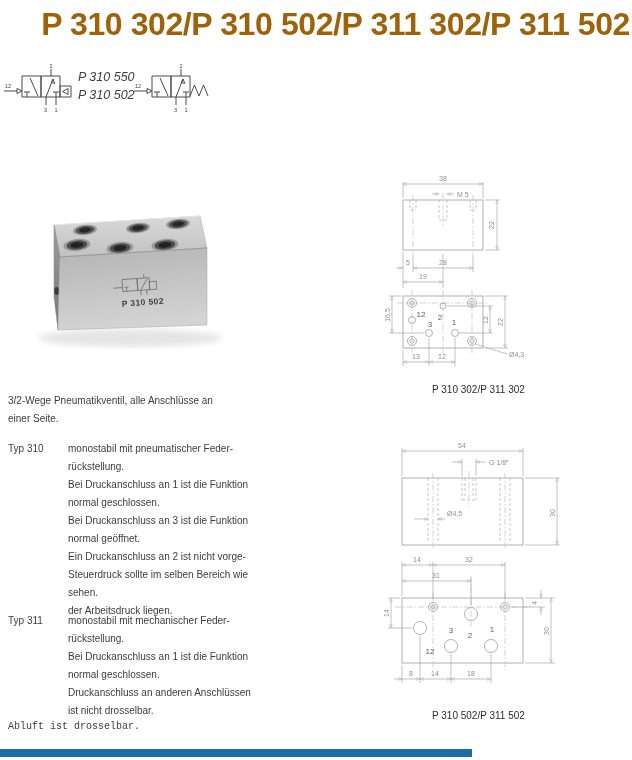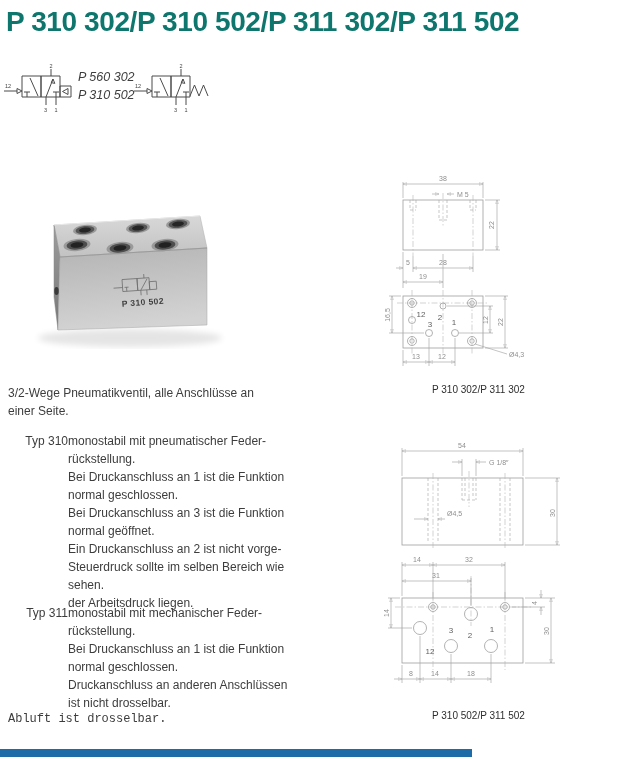--- a/index.html
+++ b/index.html
@@ -1,24 +1,24 @@
 <!DOCTYPE html>
 <html><head>
 <meta charset="utf-8">
 <style>
   html,body{margin:0;padding:0;background:#ffffff;}
   .page{position:relative;width:632px;height:760px;background:#fff;overflow:hidden;
         font-family:"Liberation Sans", sans-serif;}
   .abs{position:absolute;}
-  .title{left:6px;top:6px;width:624px;font-size:28px;font-weight:bold;color:#0f766e;
-         letter-spacing:-0.4px;white-space:nowrap;}
+  .title{left:6px;top:6px;width:624px;font-size:32px;font-weight:bold;color:#a16207;
+         letter-spacing:-0.4px;white-space:nowrap;text-align:right;}
   .sym-label{font-style:italic;font-size:12.5px;color:#3e3e3e;line-height:18px;white-space:nowrap;}
-  .body-txt{font-size:12px;color:#3d3d3d;line-height:18px;}
+  .body-txt{font-size:10px;color:#3d3d3d;line-height:18px;margin-top:8px;}
   .typ-block{display:flex;width:330px;}
-  .typ-label{width:60px;flex:0 0 60px;text-align:right;}
+  .typ-label{width:60px;flex:0 0 60px;}
   .caption{font-weight:normal;font-size:10px;color:#2d2d2d;white-space:nowrap;margin-left:24px;}
   .footer-bar{left:0;top:749px;width:472px;height:8px;background:#1d6ca7;}
   
   svg.sym *{vector-effect:non-scaling-stroke;}
   svg.sym line, svg.sym rect, svg.sym path, svg.sym polyline{stroke:#4b4b4b;stroke-width:1;fill:none;}
   svg.sym text{fill:#3f3f3f;font-size:5.5px;font-family:"Liberation Sans",sans-serif;stroke:none;}
   
   svg.dwg line, svg.dwg rect, svg.dwg circle, svg.dwg path{stroke:#9e9e9e;stroke-width:0.8;fill:none;}
   svg.dwg .dim{stroke:#ababab;stroke-width:0.7;}
   svg.dwg .cl{stroke:#b5b5b5;stroke-width:0.6;stroke-dasharray:6 2 1.5 2;}
@@ -59,21 +59,21 @@
       <text x="46.5" y="6">2</text>
       <text x="41" y="50">3</text>
       <text x="51.5" y="50">1</text>
     </g>
     <g>
       <rect x="57" y="24" width="11" height="11"></rect>
       <path d="M65,26.5 L65,32.5 L59.5,29.5 Z"></path>
     </g>
   </svg>
   <div class="abs sym-label" style="left:78px;top:68px;">
-    <div>P 560 302</div>
+    <div>P 310 550</div>
     <div>P 310 502</div>
   </div>
 
   <svg class="abs sym" style="left:133px;top:62px;" width="80" height="56" viewBox="0 0 80 56">
     <g>
       <rect x="19" y="14" width="19" height="21"></rect>
       <rect x="38" y="14" width="19" height="21"></rect>
       <line x1="24" y1="35" x2="24" y2="30"></line>
         <line x1="21" y1="30" x2="27" y2="30"></line>
       <line x1="27" y1="16" x2="35" y2="34"></line>

